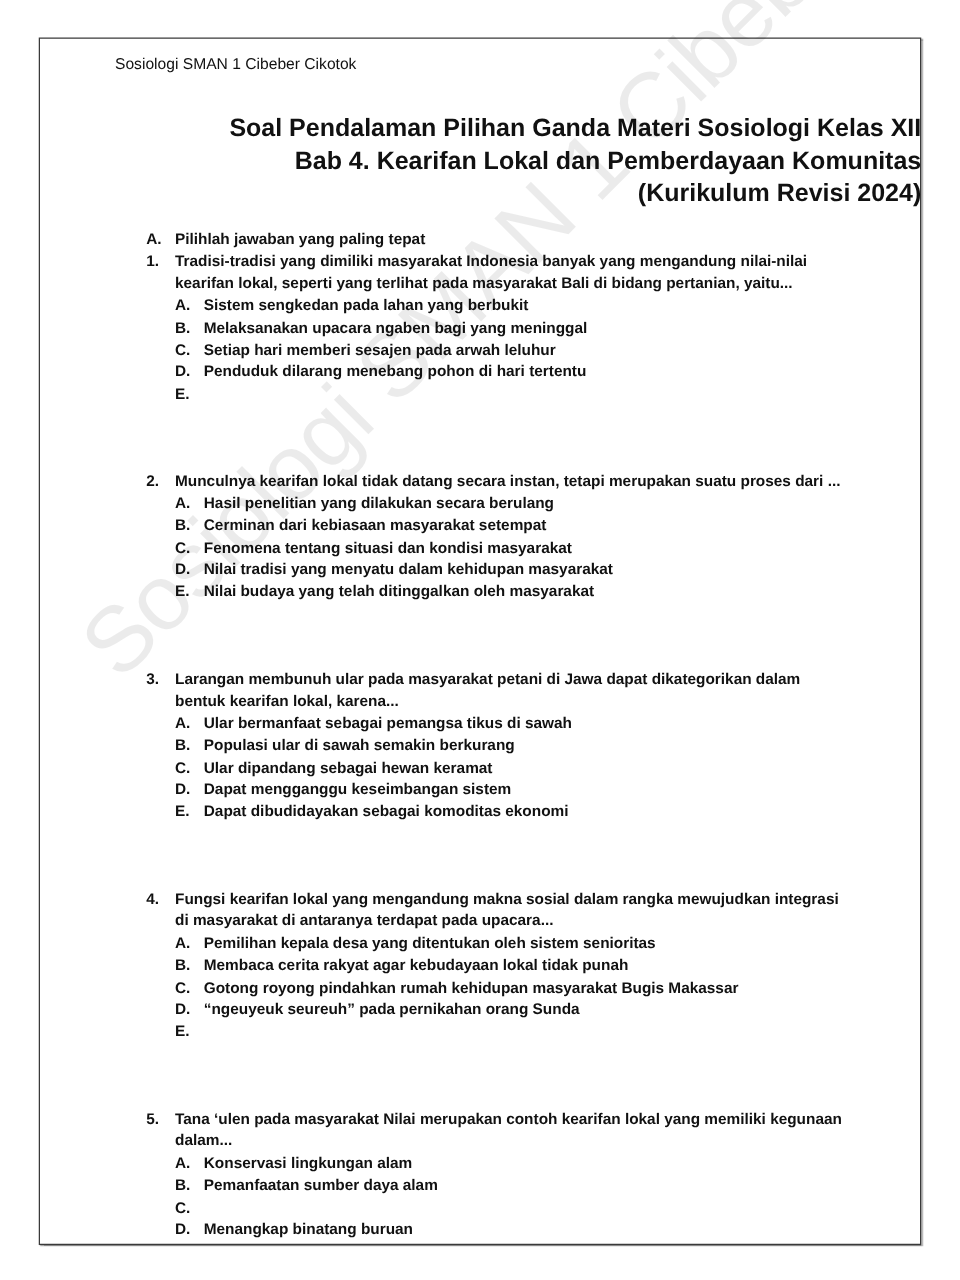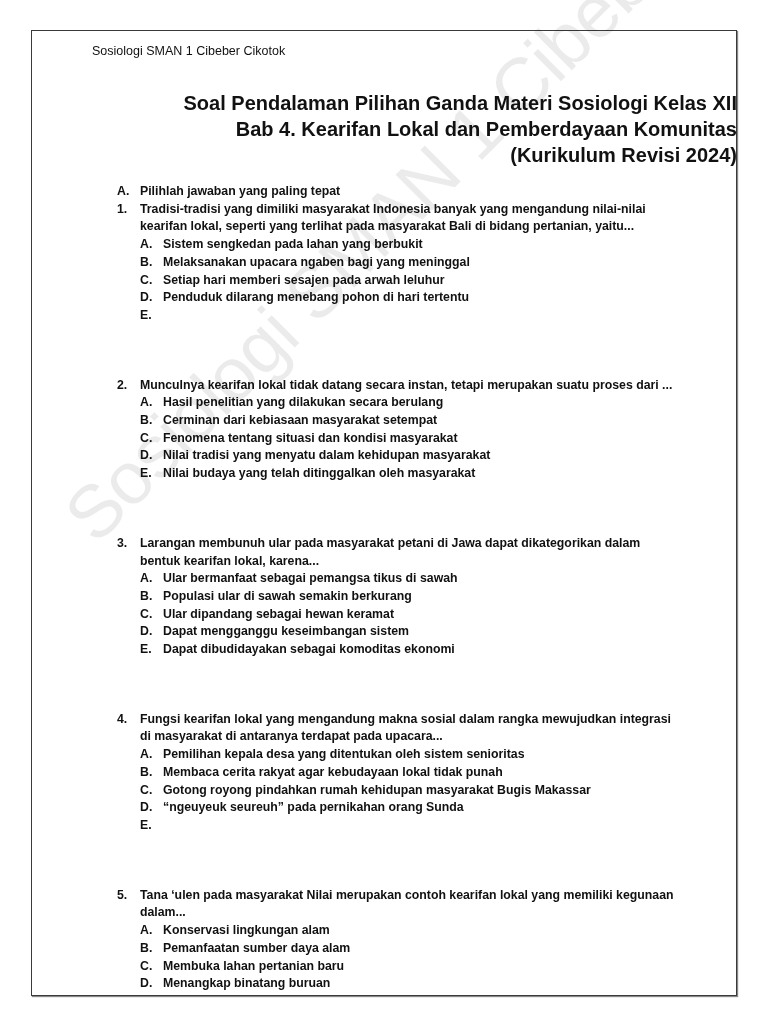--- a/index.html
+++ b/index.html
@@ -175,20 +175,19 @@
     <div class="opt">
         <span class="olet">A.</span>
         <span>Konservasi lingkungan alam</span>
       </div>
     <div class="opt">
         <span class="olet">B.</span>
         <span>Pemanfaatan sumber daya alam</span>
       </div>
     <div class="opt">
         <span class="olet">C.</span>
-        <span>Membuka lahan pertanian baru</span>
       </div>
     <div class="opt">
         <span class="olet">D.</span>
         <span>Menangkap binatang buruan</span>
       </div>
   </div>
 </div>
 
 </body></html>

